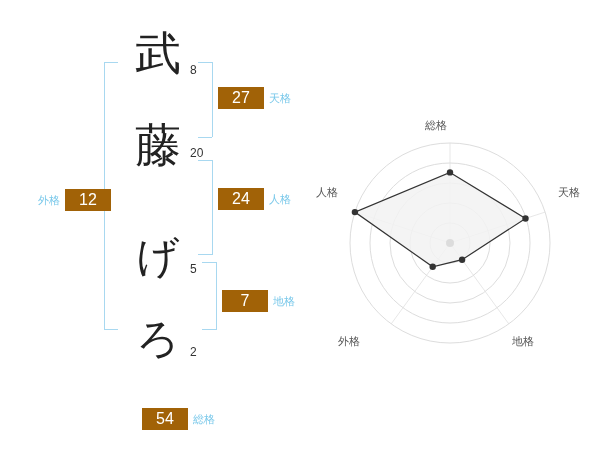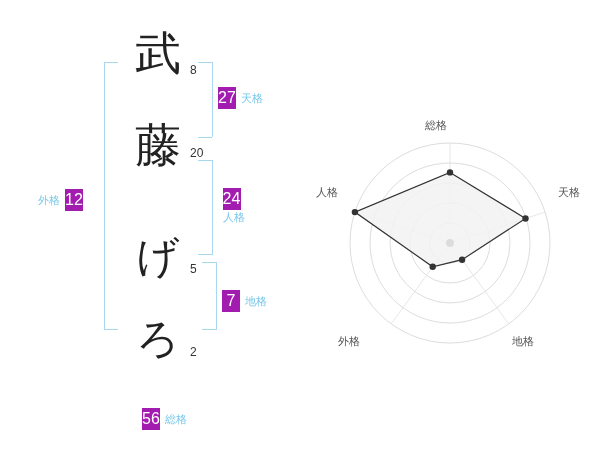--- a/index.html
+++ b/index.html
@@ -60,43 +60,43 @@
   }
 
   
   .chip {
     position: absolute;
     display: flex;
     align-items: center;
     height: 22px;
   }
   .chip .val {
-    background: #a21caf;
+    background: #a16207;
     color: #ffffff;
     font-size: 16px;
     line-height: 22px;
-    padding: 0 0;
+    padding: 0 14px;
     min-width: 18px;
     text-align: center;
     font-family: "Liberation Sans", sans-serif;
   }
   .chip .lbl {
     color: #79c8ea;
     font-size: 11px;
     margin-left: 5px;
     font-family: "DejaVu Sans", sans-serif;
     white-space: nowrap;
   }
   .chip.left-lbl .lbl {
     margin-left: 0;
     margin-right: 5px;
   }
 
   .chip-tenkaku { left: 218px; top: 87px; }
-  .chip-jinkaku { left: 218px; top: 188px; flex-direction: column; }
+  .chip-jinkaku { left: 218px; top: 188px; }
   .chip-chikaku { left: 222px; top: 290px; }
   .chip-gaikaku { left: 38px;  top: 189px; }
   .chip-soukaku { left: 142px; top: 408px; }
 
   
   .radar-panel {
     position: absolute;
     left: 300px;
     top: 0;
     width: 300px;
@@ -162,21 +162,21 @@
       <span class="val">7</span>
       <span class="lbl">地格</span>
     </div>
 
     <div class="chip chip-gaikaku left-lbl">
       <span class="lbl">外格</span>
       <span class="val">12</span>
     </div>
 
     <div class="chip chip-soukaku">
-      <span class="val">56</span>
+      <span class="val">54</span>
       <span class="lbl">総格</span>
     </div>
   </div>
 
   <div class="radar-panel">
 
     <svg id="radar-svg" width="300" height="470" viewBox="0 0 300 470">
       <g id="radar-rings">
           <circle cx="150" cy="243" r="100" fill="none" stroke="#dddddd" stroke-width="1"></circle>
           <circle cx="150" cy="243" r="80" fill="none" stroke="#dddddd" stroke-width="1"></circle>

